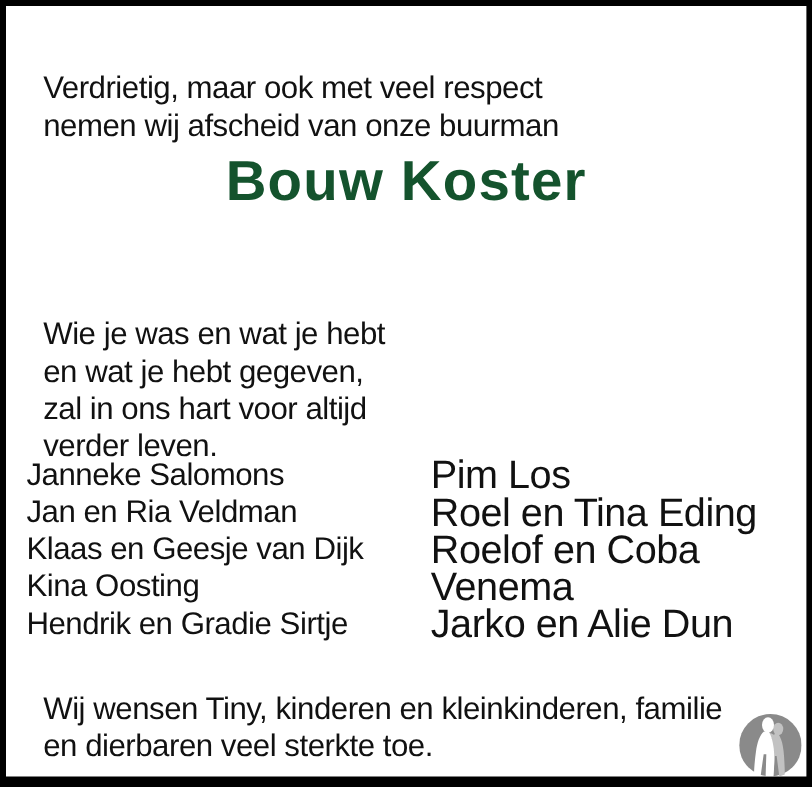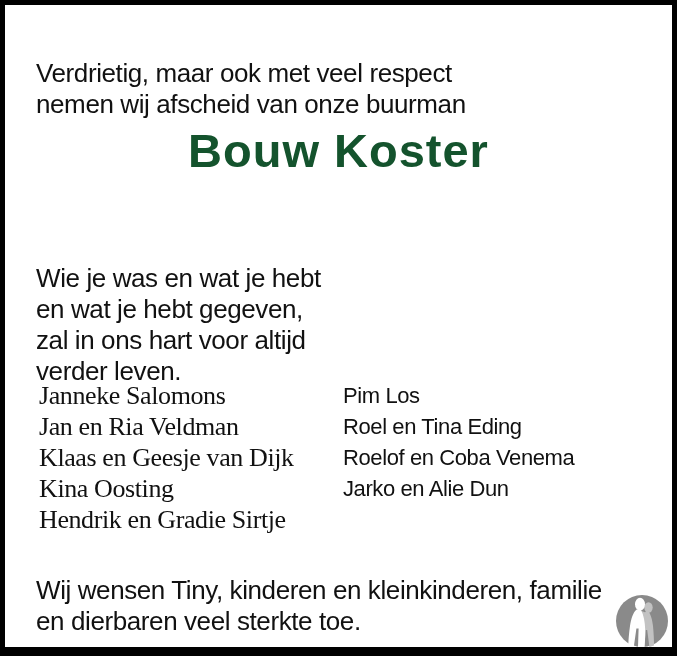--- a/index.html
+++ b/index.html
@@ -46,32 +46,31 @@
   .poem {
     position: absolute;
     left: 31px;
     top: 232px;
     font-size: 26px;
     line-height: 31px;
     letter-spacing: -0.4px;
   }
   .names-left {
     position: absolute;
-    left: 34px;
+    left: 17px;
     top: 375px;
     font-size: 26px;
     line-height: 31px;
     letter-spacing: -0.4px;
-    font-family: Liberation Serif, serif;
   }
   .names-right {
     position: absolute;
-    left: 338px;
+    left: 354px;
     top: 375px;
-    font-size: 22px;
+    font-size: 33px;
     line-height: 31px;
     letter-spacing: -0.4px;
   }
   .closing {
     position: absolute;
     left: 31px;
     top: 544px;
     font-size: 26px;
     line-height: 31px;
     letter-spacing: -0.4px;

